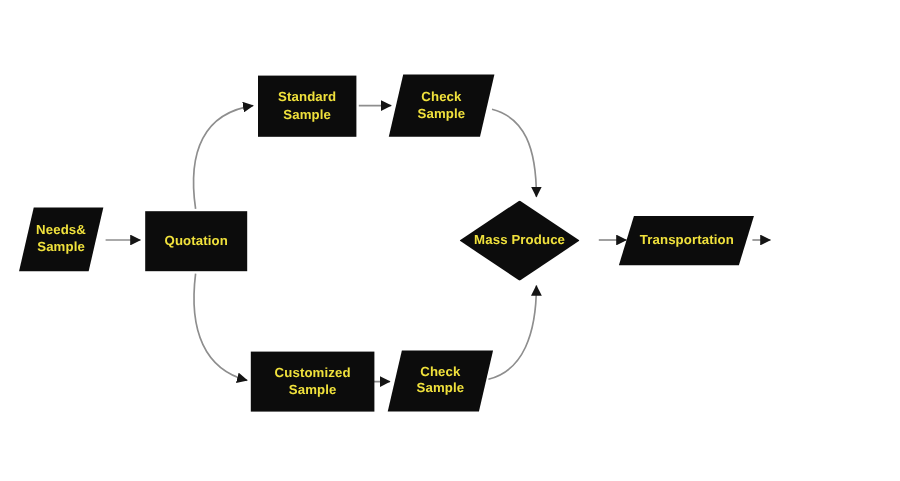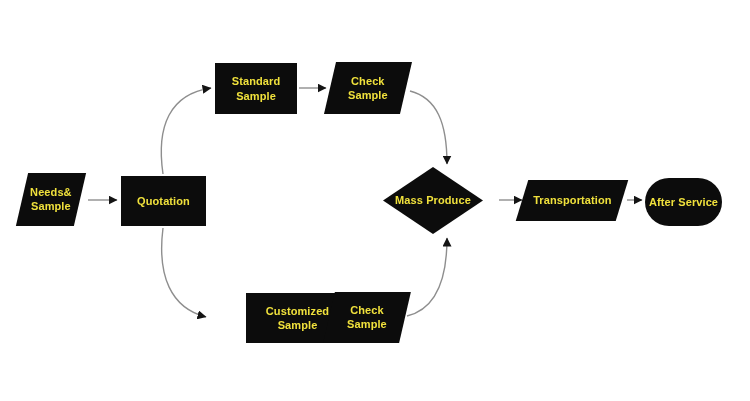--- a/index.html
+++ b/index.html
@@ -44,21 +44,21 @@
   .diamond {
     clip-path: polygon(50% 0, 100% 50%, 50% 100%, 0 50%);
   }
   .stadium { border-radius: 24px; }
 
   
   #node-needs-sample       { left: 22px;  top: 173px; width: 58px;  height: 53px; }
   #node-quotation          { left: 121px; top: 176px; width: 85px;  height: 50px; }
   #node-standard-sample    { left: 215px; top: 63px;  width: 82px;  height: 51px; }
   #node-check-sample-top   { left: 330px; top: 62px;  width: 76px;  height: 52px; }
-  #node-customized-sample  { left: 209px; top: 293px; width: 103px;  height: 50px; margin-left: 37px; }
+  #node-customized-sample  { left: 209px; top: 293px; width: 103px;  height: 50px; }
   #node-check-sample-bottom{ left: 329px; top: 292px; width: 76px;  height: 51px; }
   #node-mass-produce       { left: 383px; top: 167px; width: 100px; height: 67px; }
   #node-transportation     { left: 522px; top: 180px; width: 100px; height: 41px; }
   #node-after-service      { left: 645px; top: 178px; width: 77px;  height: 48px; }
 </style>
 </head>
 <body>
 
 <div class="canvas">
 
@@ -109,17 +109,14 @@
   </div>
 
   <div class="node diamond" id="node-mass-produce">
     <span class="node-label">Mass Produce</span>
   </div>
 
   <div class="node par-wide" id="node-transportation">
     <span class="node-label">Transportation</span>
   </div>
 
-  <div class="node stadium" id="node-after-service">
-    <span class="node-label">After Service</span>
-  </div>
 
 </div>
 
 </body></html>

